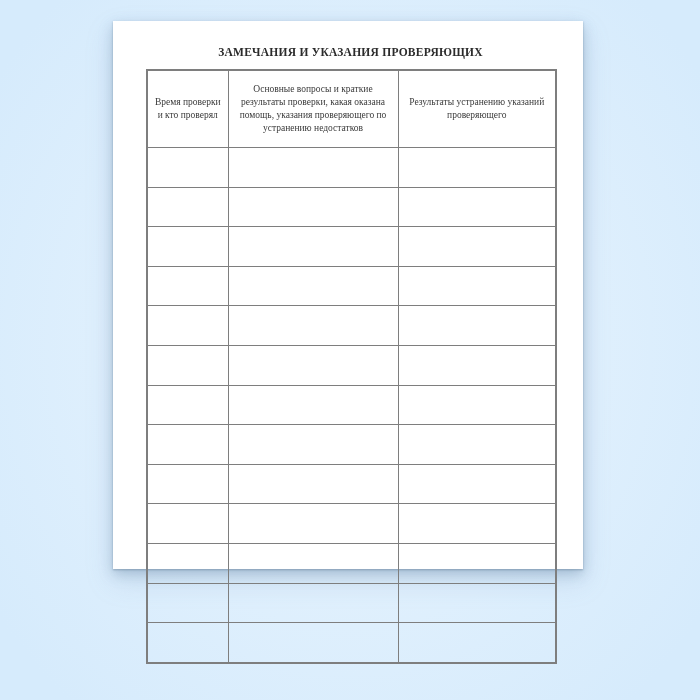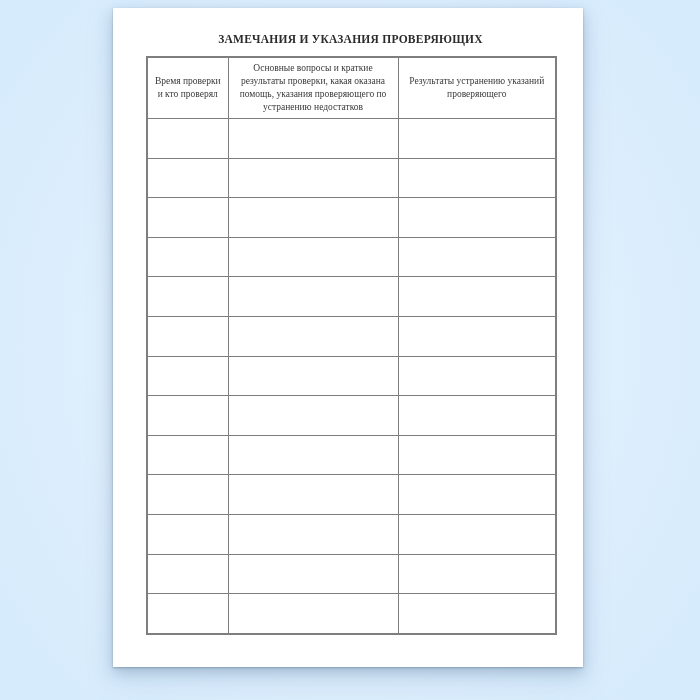--- a/index.html
+++ b/index.html
@@ -11,23 +11,23 @@
     width: 700px;
     height: 700px;
     overflow: hidden;
     background: #d6ebfc;
     background-image: radial-gradient(ellipse 430px 470px at 350px 345px,
                       #eef6fe 0%, #e0f0fd 50%, #d6ebfc 100%);
   }
   .paper {
     position: absolute;
     left: 113px;
-    top: 8px;
+    top: 21px;
     width: 470px;
-    height: 659px;
+    height: 548px;
     background: #ffffff;
     box-shadow:
       0 1px 2px rgba(100, 125, 150, 0.55),
       0 5px 12px rgba(110, 140, 170, 0.40),
       0 12px 26px rgba(120, 150, 185, 0.22);
   }
   .doc-title {
     position: absolute;
     left: 33px;
     top: 25px;
@@ -50,21 +50,21 @@
     table-layout: fixed;
     border: 2px solid #7e7e7e;
   }
   .form-table th,
   .form-table td {
     border: 1.5px solid #7e7e7e;
     margin: 0;
   }
   .form-table th {
     height: 56px;
-    padding: 2px 5px;
+    padding: 10px 5px;
     font-family: "Liberation Serif", "DejaVu Serif", serif;
     font-size: 9.5px;
     line-height: 13px;
     font-weight: normal;
     color: #3a3a3a;
     text-align: center;
     vertical-align: middle;
   }
   .form-table td {
     height: 38.6px;

